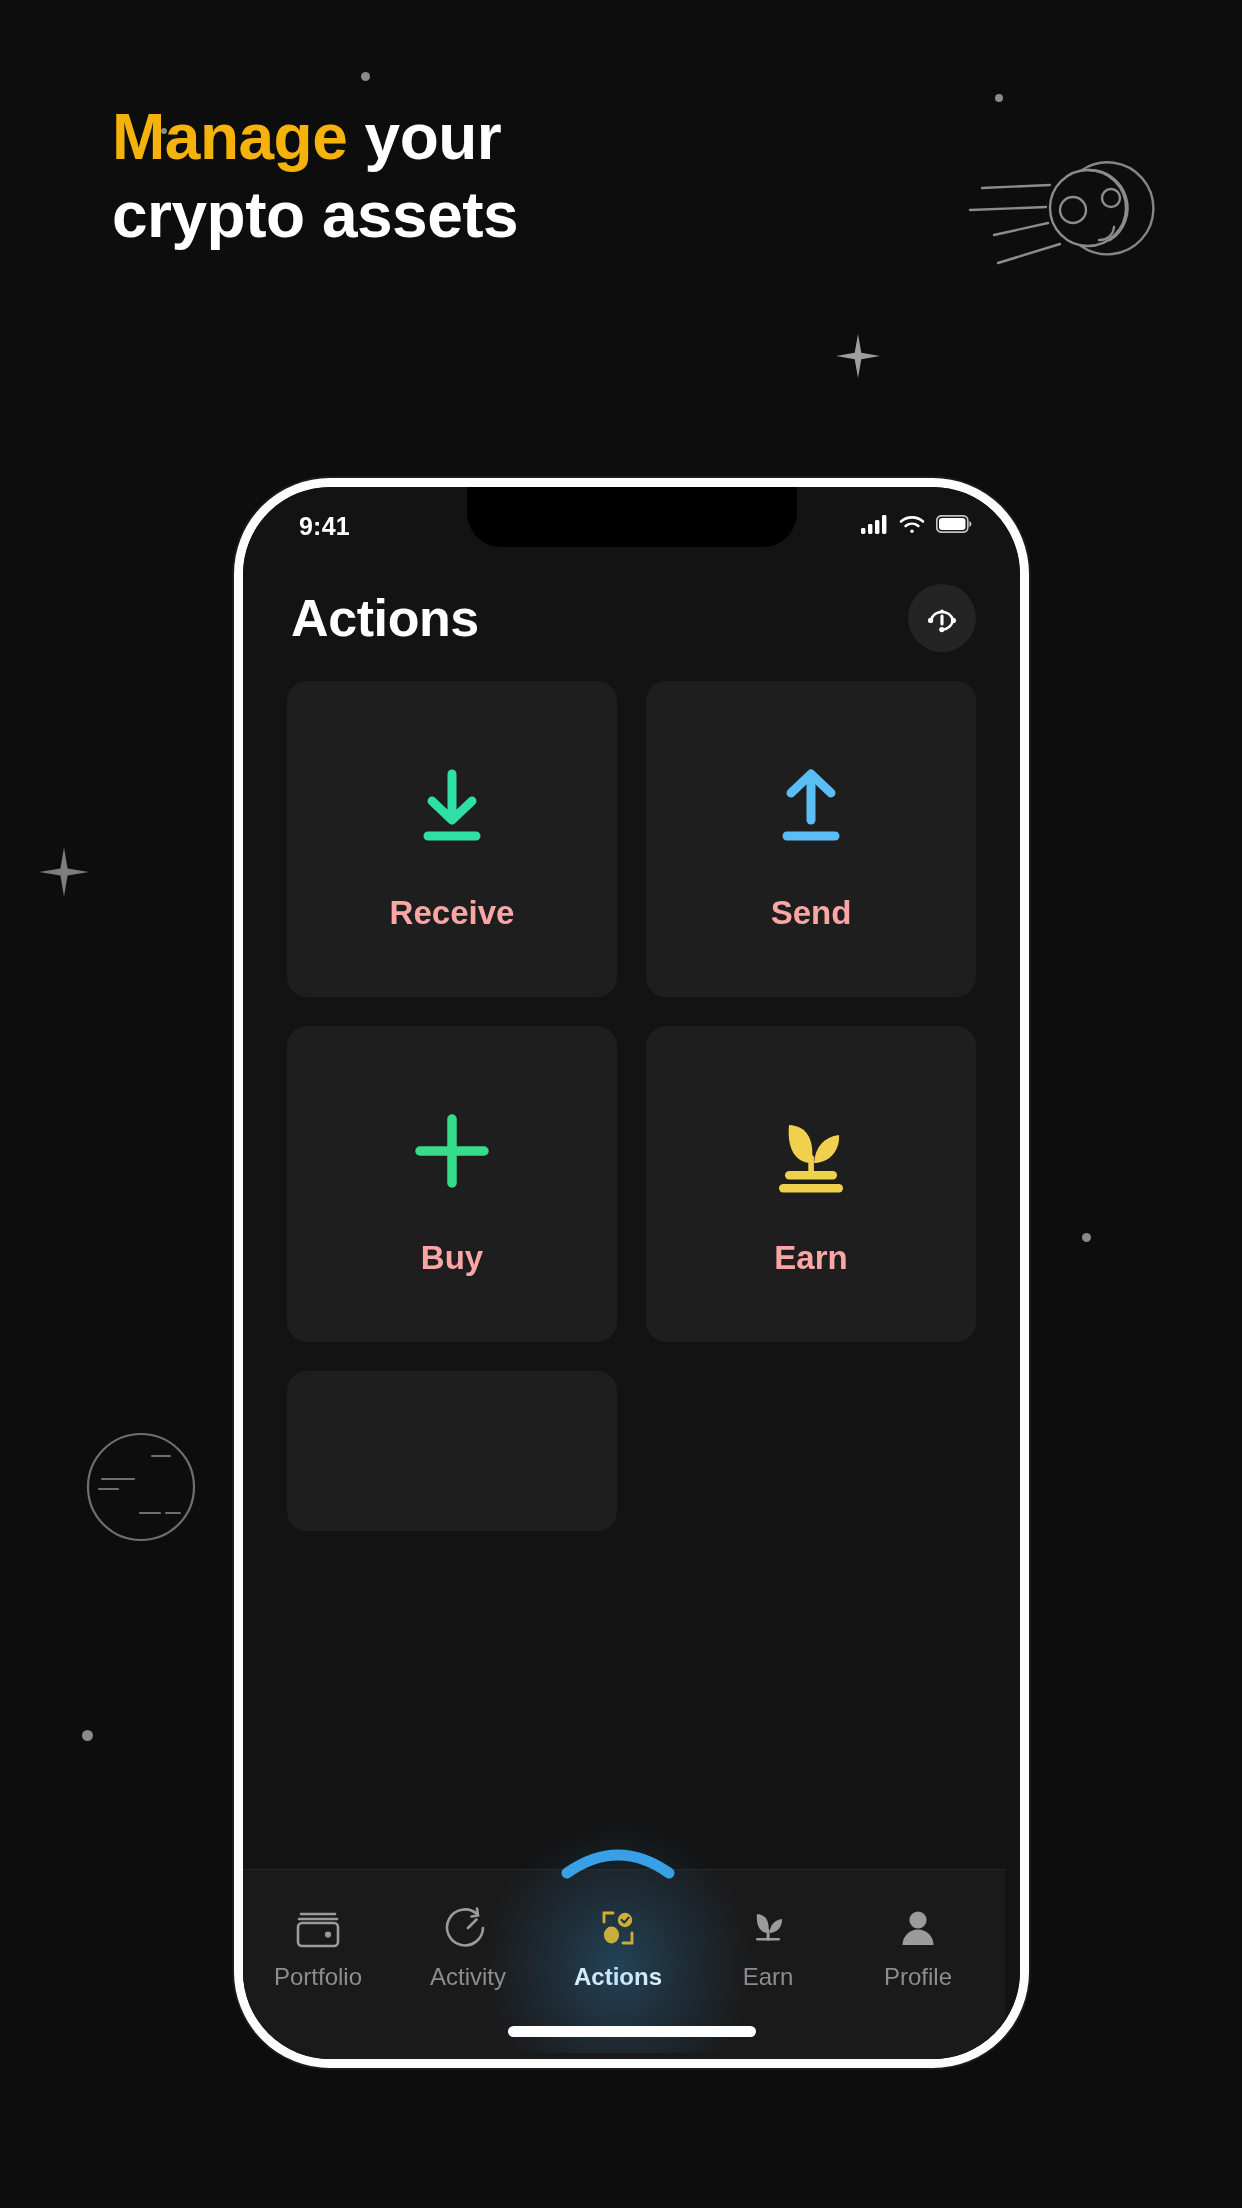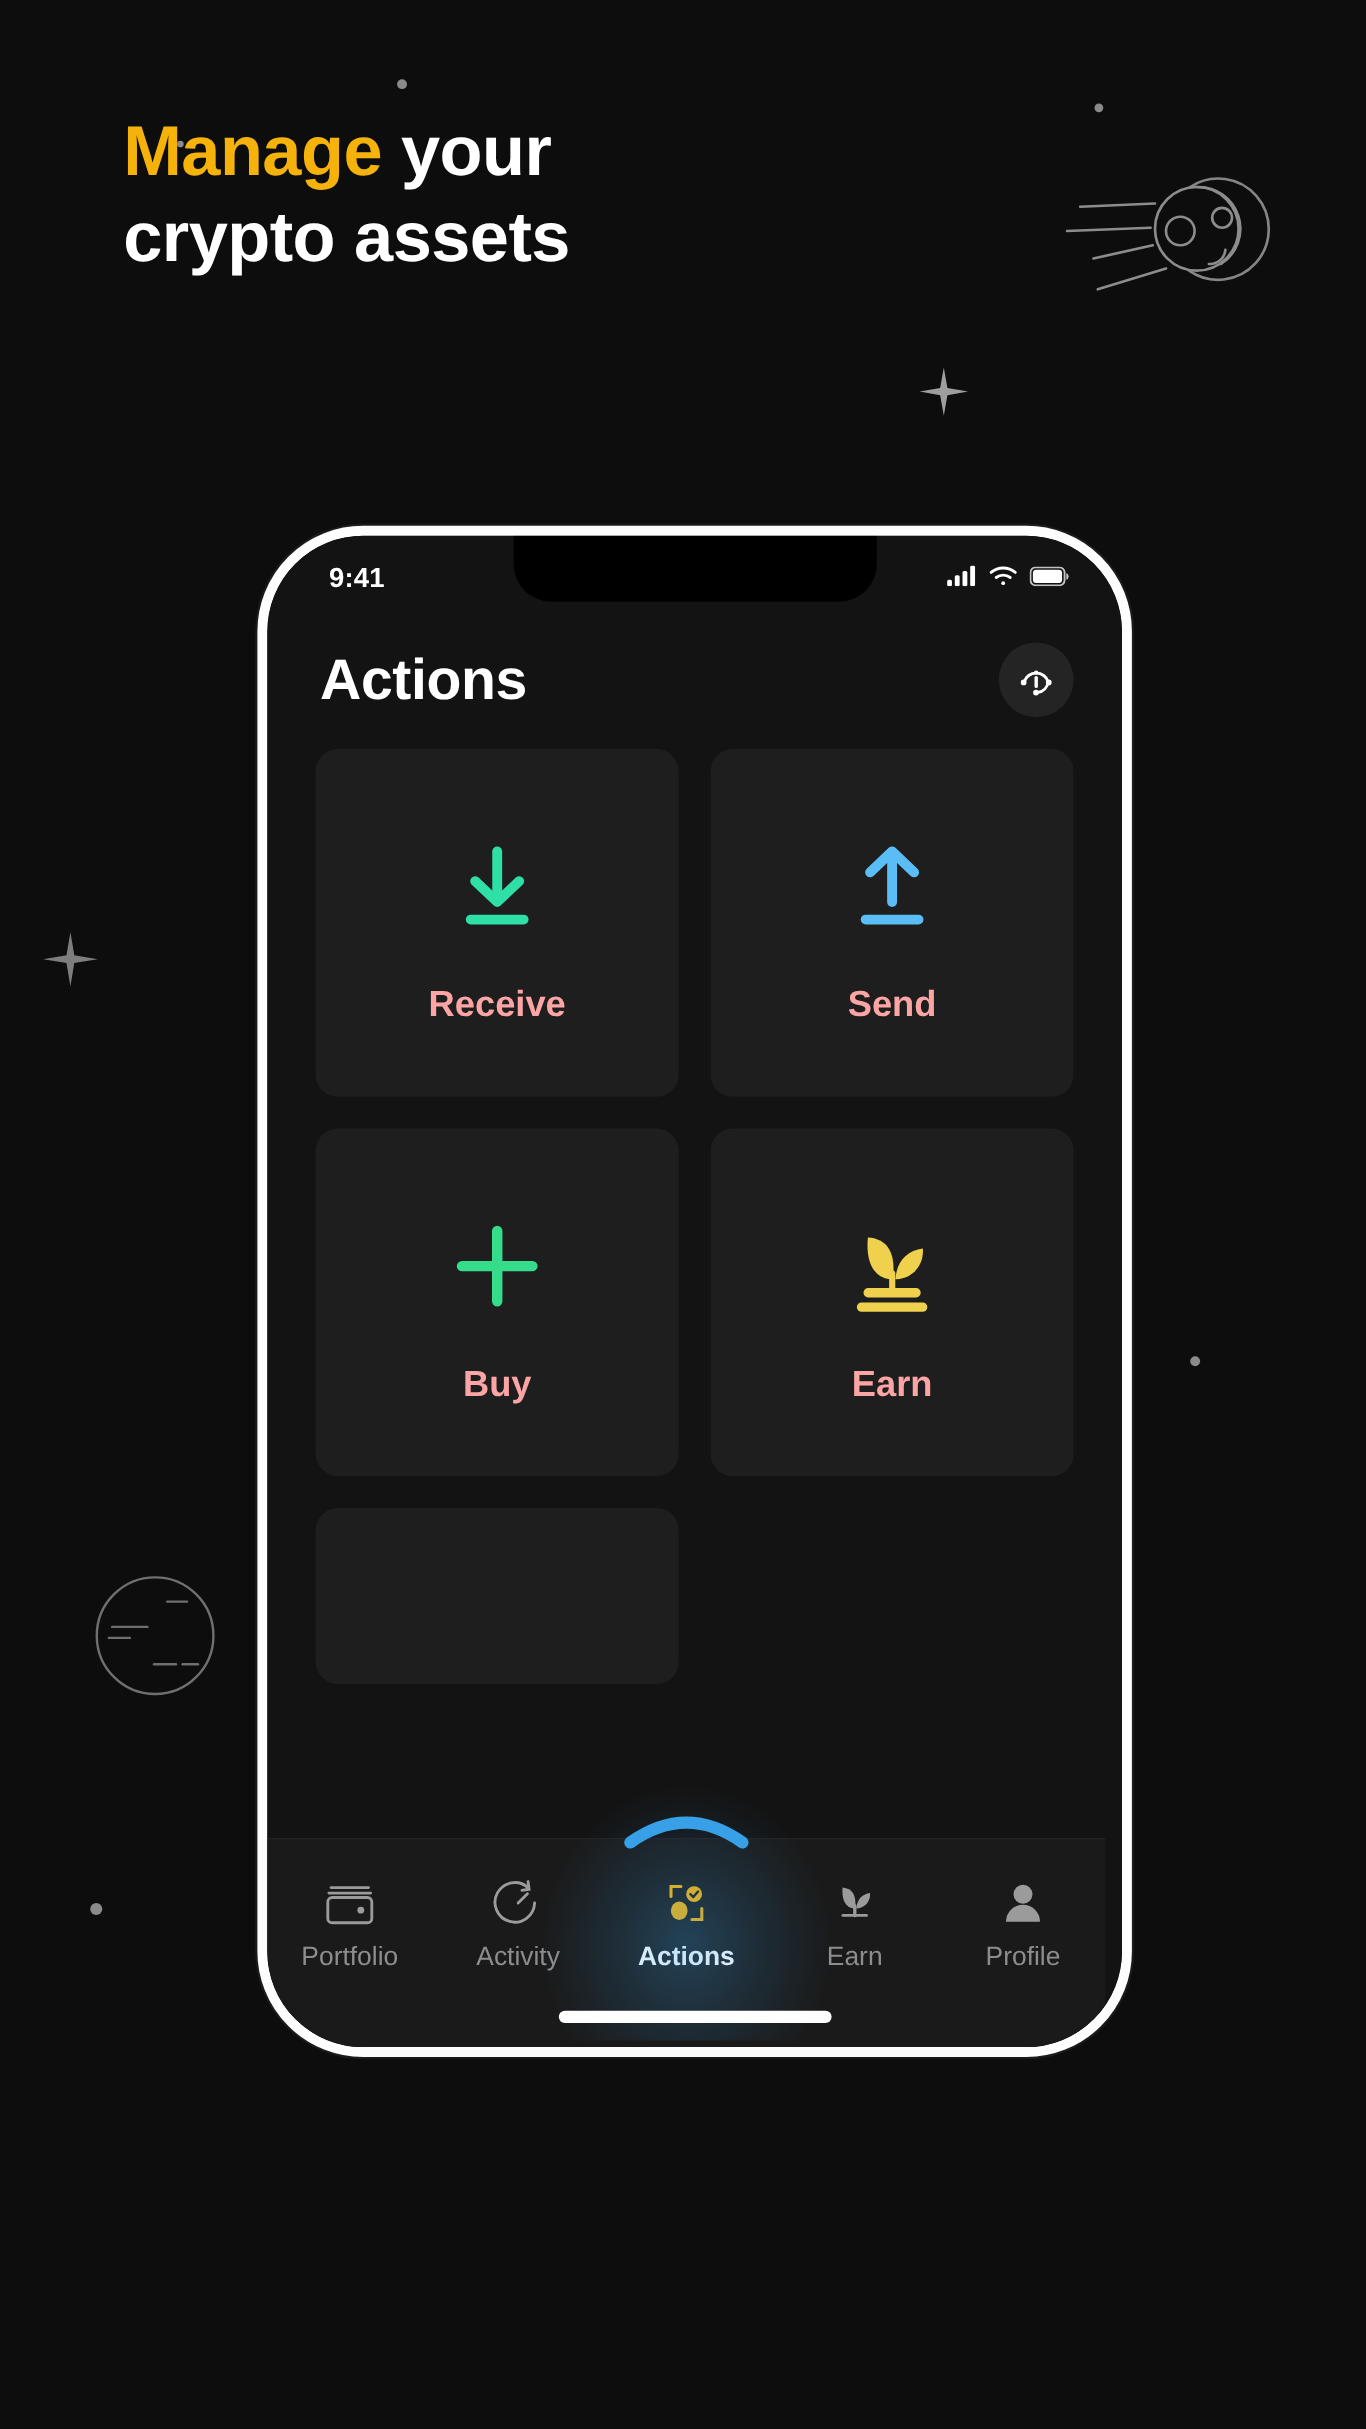--- a/index.html
+++ b/index.html
@@ -25,21 +25,21 @@
   .headline {
     position: absolute; left: 100px; top: 98px;
     font-size: 64px; font-weight: 700; line-height: 1.22;
     color: #ffffff; letter-spacing: -0.5px;
   }
   .headline .accent { color: #f5b20a; }
 
   
   .phone {
     position: absolute; left: 222px; top: 478px;
-    width: 795px; height: 1392px;
+    width: 795px; height: 1590px;
     border-radius: 96px;
     background: #111214;
     border: 9px solid #fdfdfd;
     box-shadow: 0 0 0 2px rgba(255,255,255,0.06);
     overflow: hidden;
   }
   .screen {
     position: absolute; inset: 0;
     border-radius: 87px;
     background: #131313;
@@ -87,21 +87,21 @@
     cursor: pointer;
   }
   .card-icon { height: 120px; display: flex; align-items: center; justify-content: center; }
   .card-label { color: #fca5a5; font-size: 33px; font-weight: 600; margin-top: 28px; }
   .card.partial { height: 160px; overflow: hidden; }
 
   
   .tabbar {
     position: absolute; bottom: 0; left: 0; right: 15px; height: 190px;
     background: #1a1a1a;
-    display: flex; align-items: flex-start; justify-content: space-between;
+    display: flex; align-items: flex-start; justify-content: flex-start;
     padding-top: 26px;
     z-index: 7;
   }
   .tabbar::before {
     content: ""; position: absolute; top: 0; left: 0; right: 0; height: 1px;
     background: rgba(255,255,255,0.05);
   }
   .tab {
     width: 150px; display: flex; flex-direction: column; align-items: center;
     cursor: pointer; position: relative; z-index: 2;

